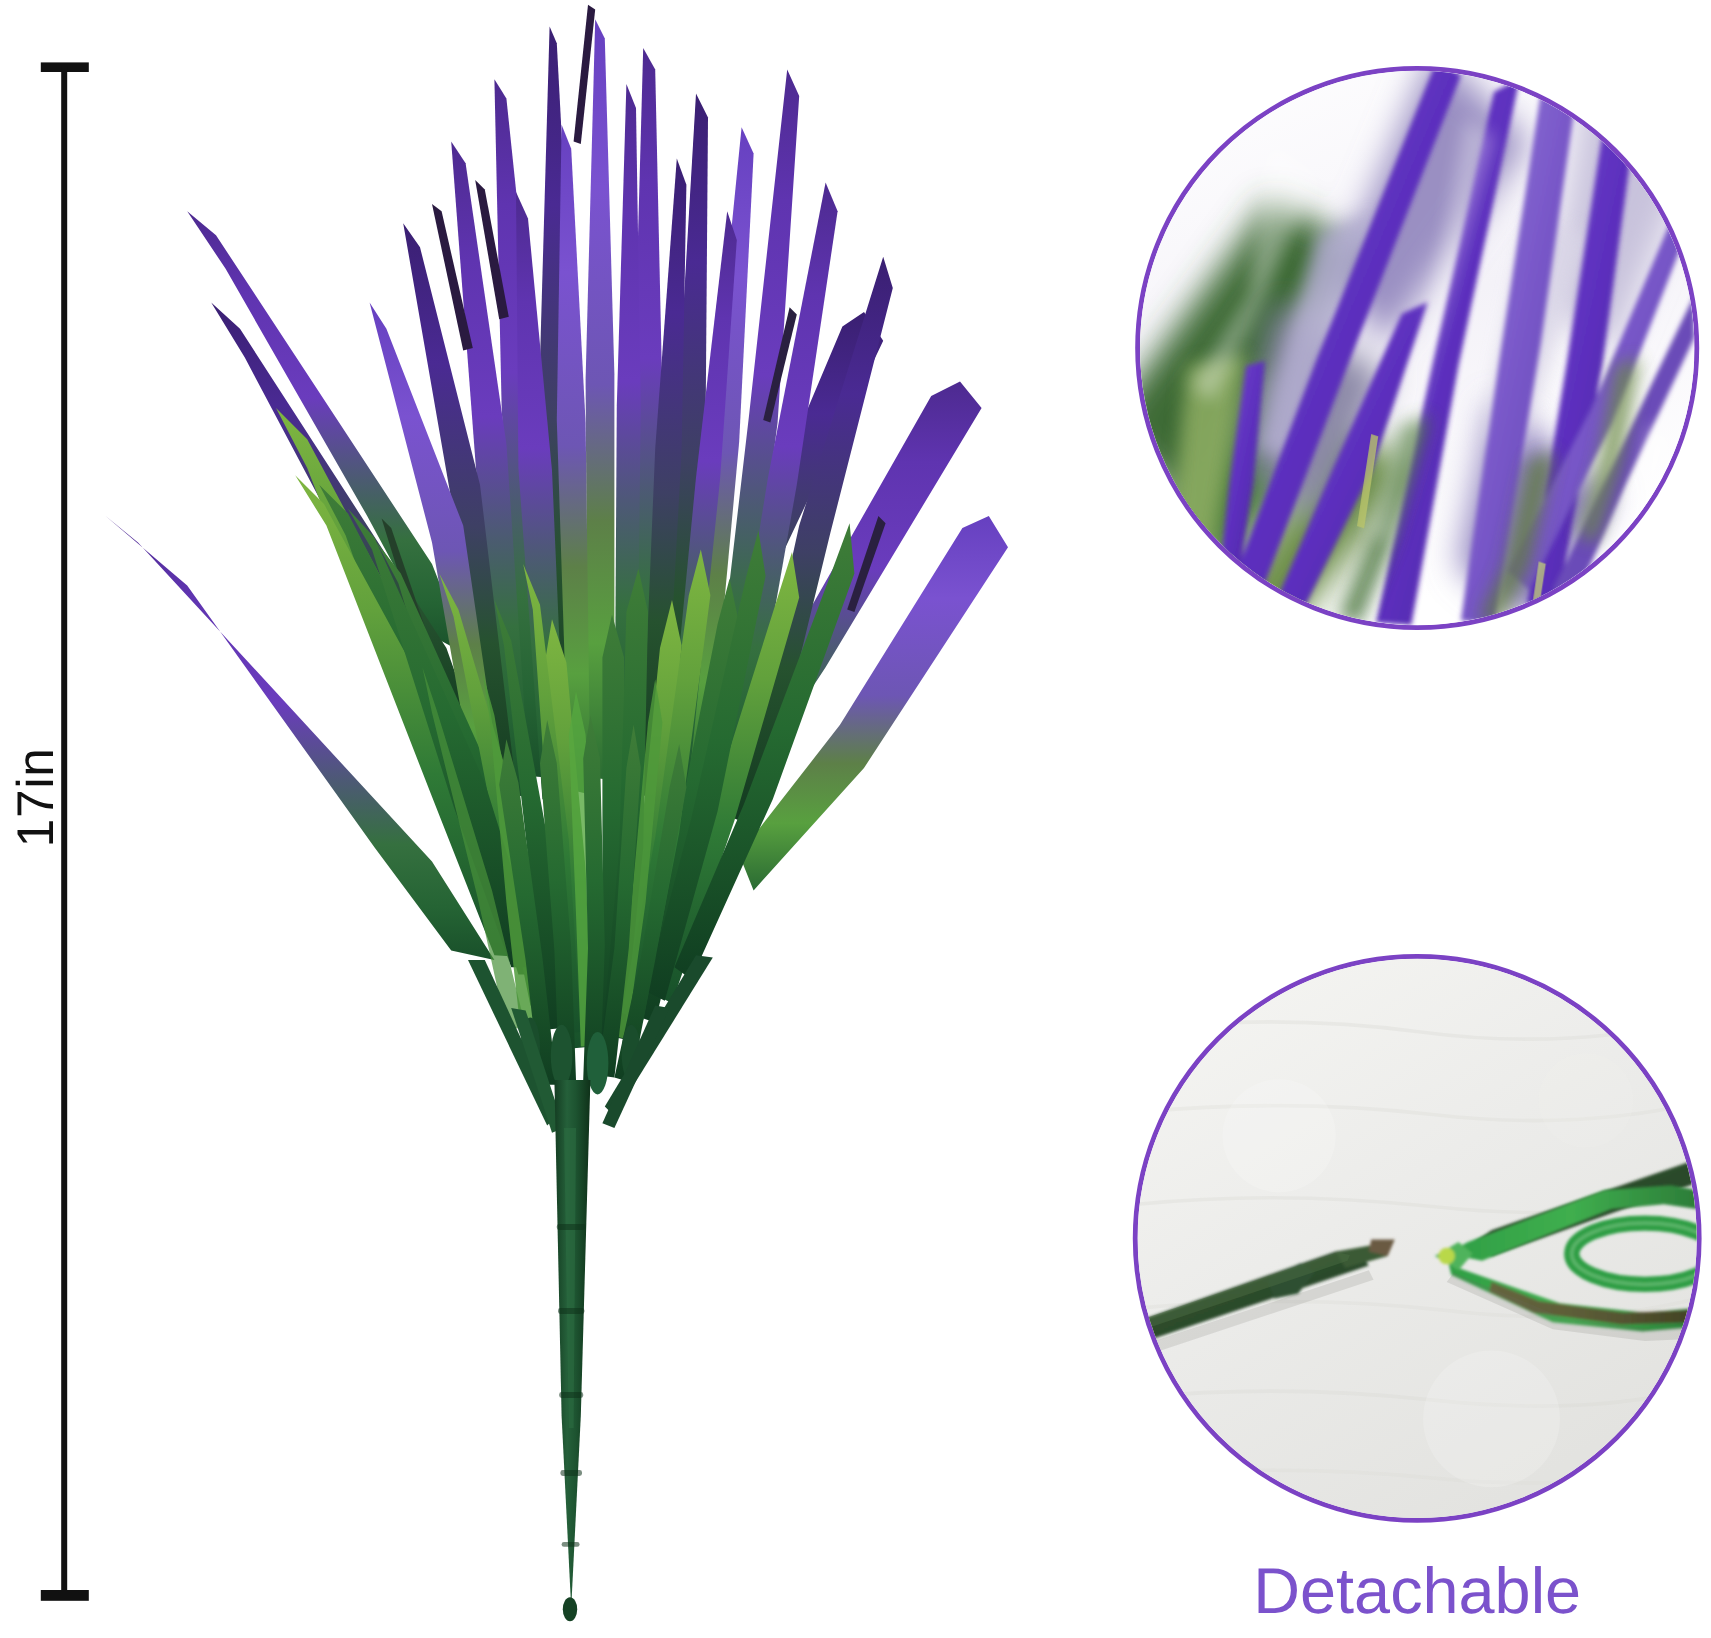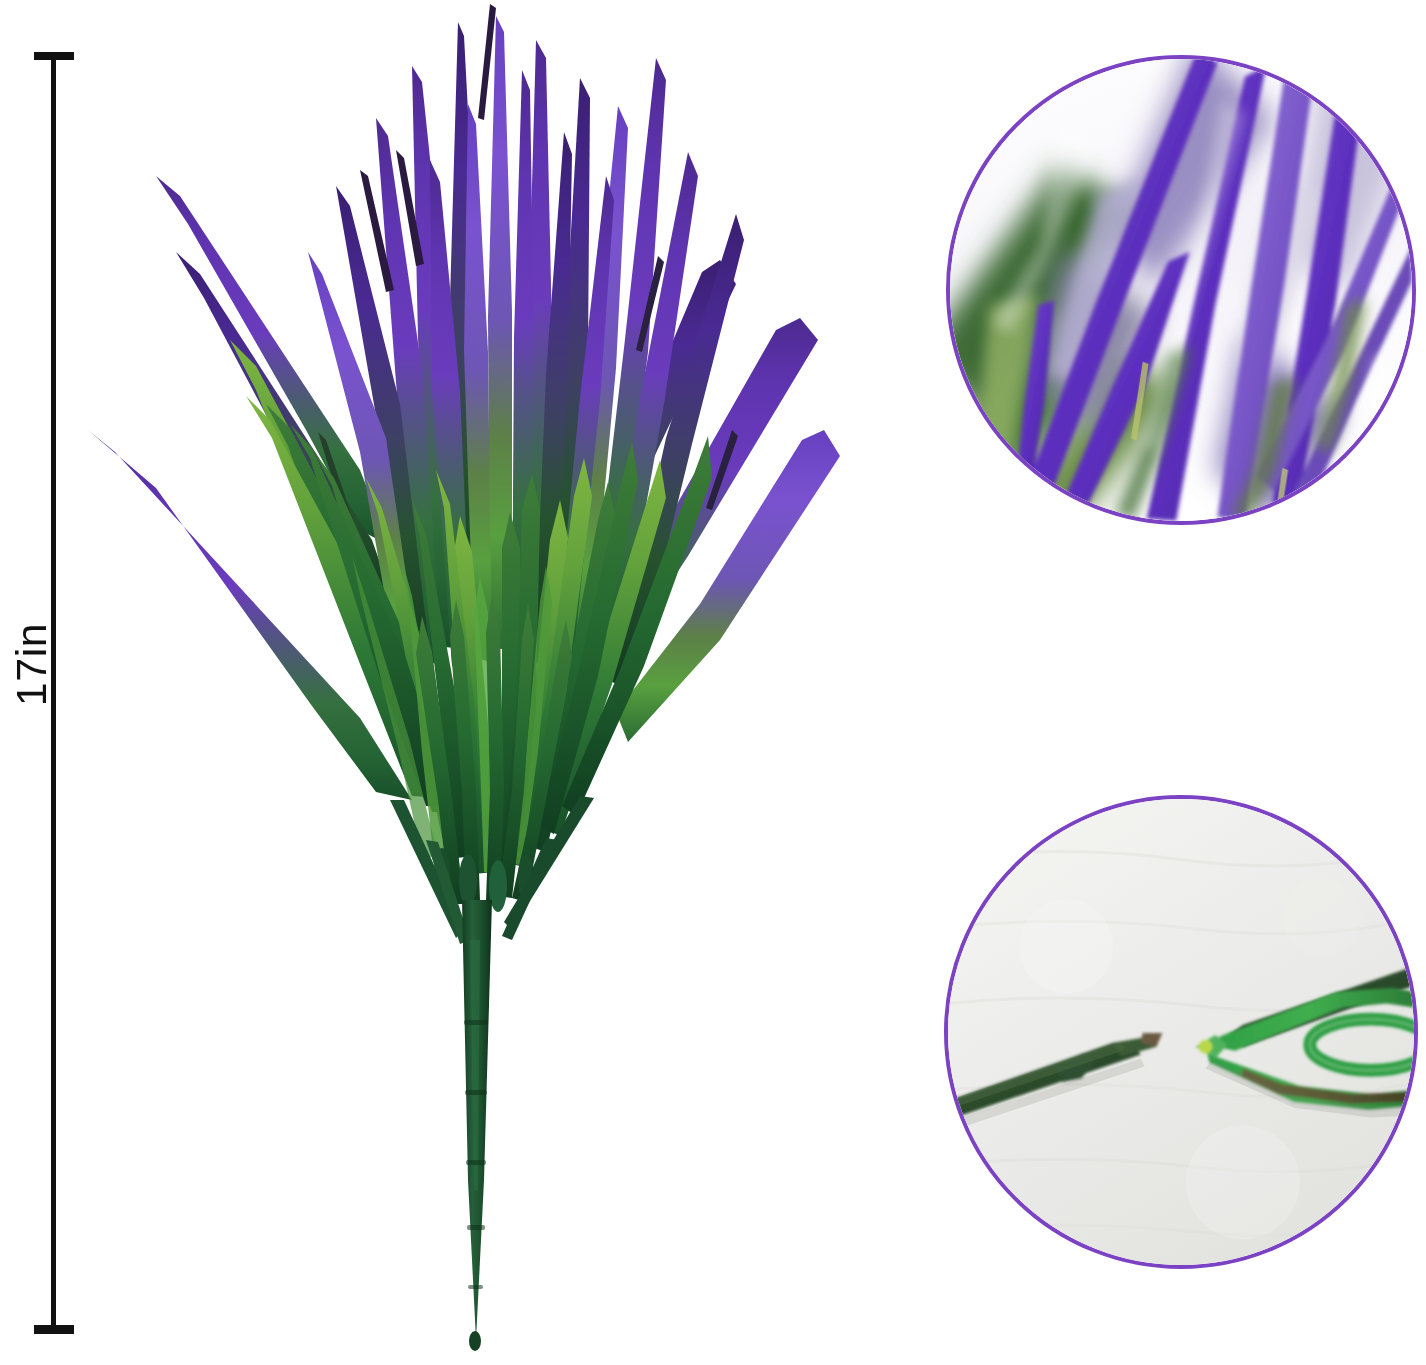--- a/index.html
+++ b/index.html
@@ -353,14 +353,15 @@
         <circle cx="262" cy="252" r="7" fill="#b9d84a"></circle>
       </g>
 
       <g opacity="0.16">
         <path d="M-10 332 L196 264 L200 272 L-10 342 Z" fill="#6a6a62"></path>
         <path d="M268 266 L360 304 L436 314 L474 312 L474 322 L430 324 L352 314 L262 274 Z" fill="#6a6a62"></path>
       </g>
     </svg>
   </div>
 
+  <div id="detach-caption">Detachable</div>
 
 </div>
 
 </body></html>

